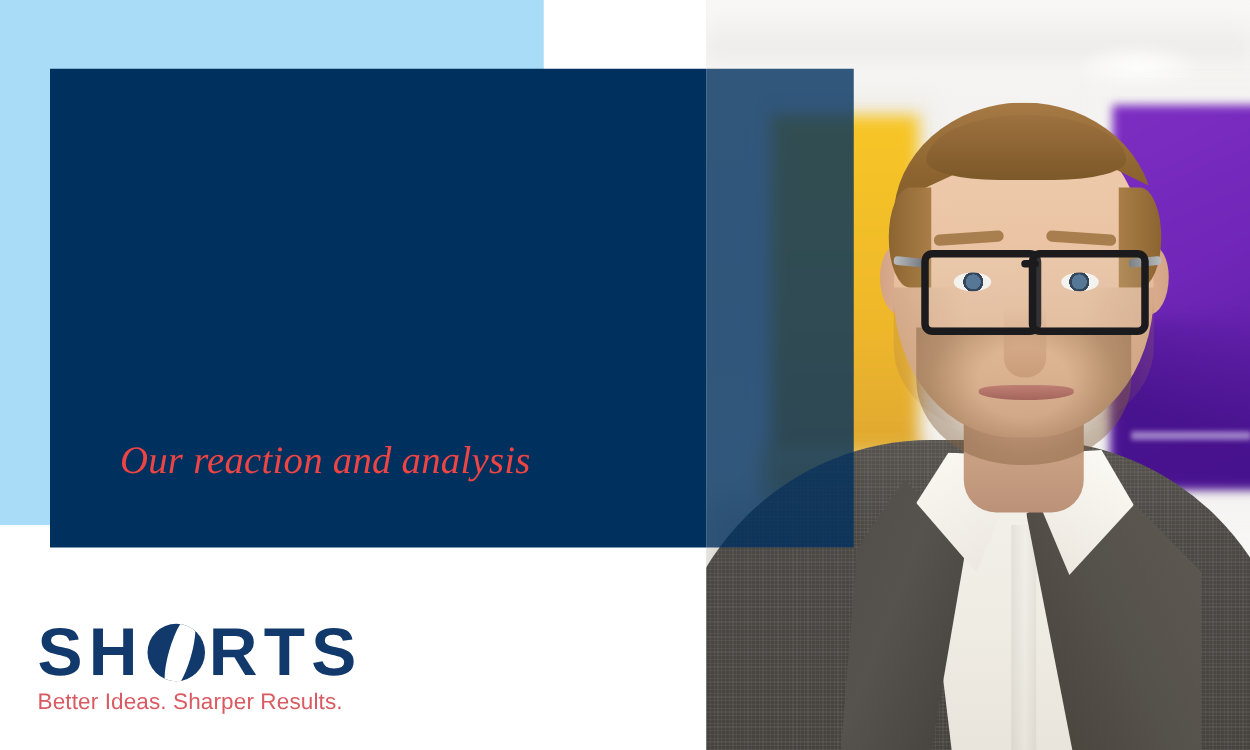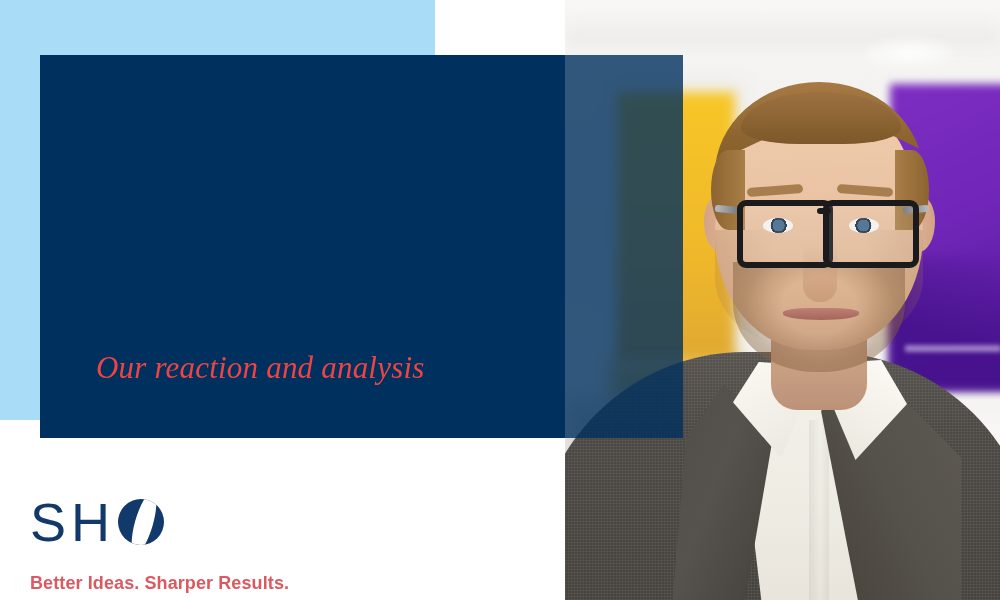--- a/index.html
+++ b/index.html
@@ -256,32 +256,32 @@
   .subtitle{
     position:absolute;left:96px;top:350px;z-index:5;
     font-family:"Liberation Serif",serif;
     font-style:italic;font-size:31px;color:#ef4444;letter-spacing:.2px;
   }
 
   
   .logo{position:absolute;left:30px;top:495px;z-index:6;}
   .logo-word{
     display:flex;align-items:center;height:54px;
-    color:#12396b;font-weight:400;font-size:54px;letter-spacing:5px;
+    color:#12396b;font-weight:700;font-size:54px;letter-spacing:5px;
   }
   .logo-o{
     position:relative;display:inline-block;width:46px;height:46px;margin:0 3px;
     border-radius:50%;background:#12396b;overflow:hidden;vertical-align:middle;
   }
   .logo-o::before{
     content:"";position:absolute;left:17px;top:-8px;width:18px;height:64px;
     background:#ffffff;border-radius:50%;transform:rotate(16deg);
   }
   .logo-tag{
-    margin-top:24px;color:#da5a62;font-size:18px;font-weight:700;letter-spacing:.1px;
+    margin-top:2px;color:#da5a62;font-size:18px;font-weight:400;letter-spacing:.1px;
   }
 </style>
 </head>
 <body>
 
 <div class="canvas">
 
   <div class="photo">
     <div class="photo-bg"></div>
     <div class="bg-ceiling"></div>
@@ -340,17 +340,18 @@
 
   <div class="headline">
   </div>
 
   <div class="subtitle">Our reaction and analysis</div>
 
   <div class="logo">
     <div class="logo-word">
       <span>SH</span>
       <span class="logo-o"></span>
+      <span>RTS</span>
     </div>
     <div class="logo-tag">Better Ideas. Sharper Results.</div>
   </div>
 
 </div>
 
 </body></html>

